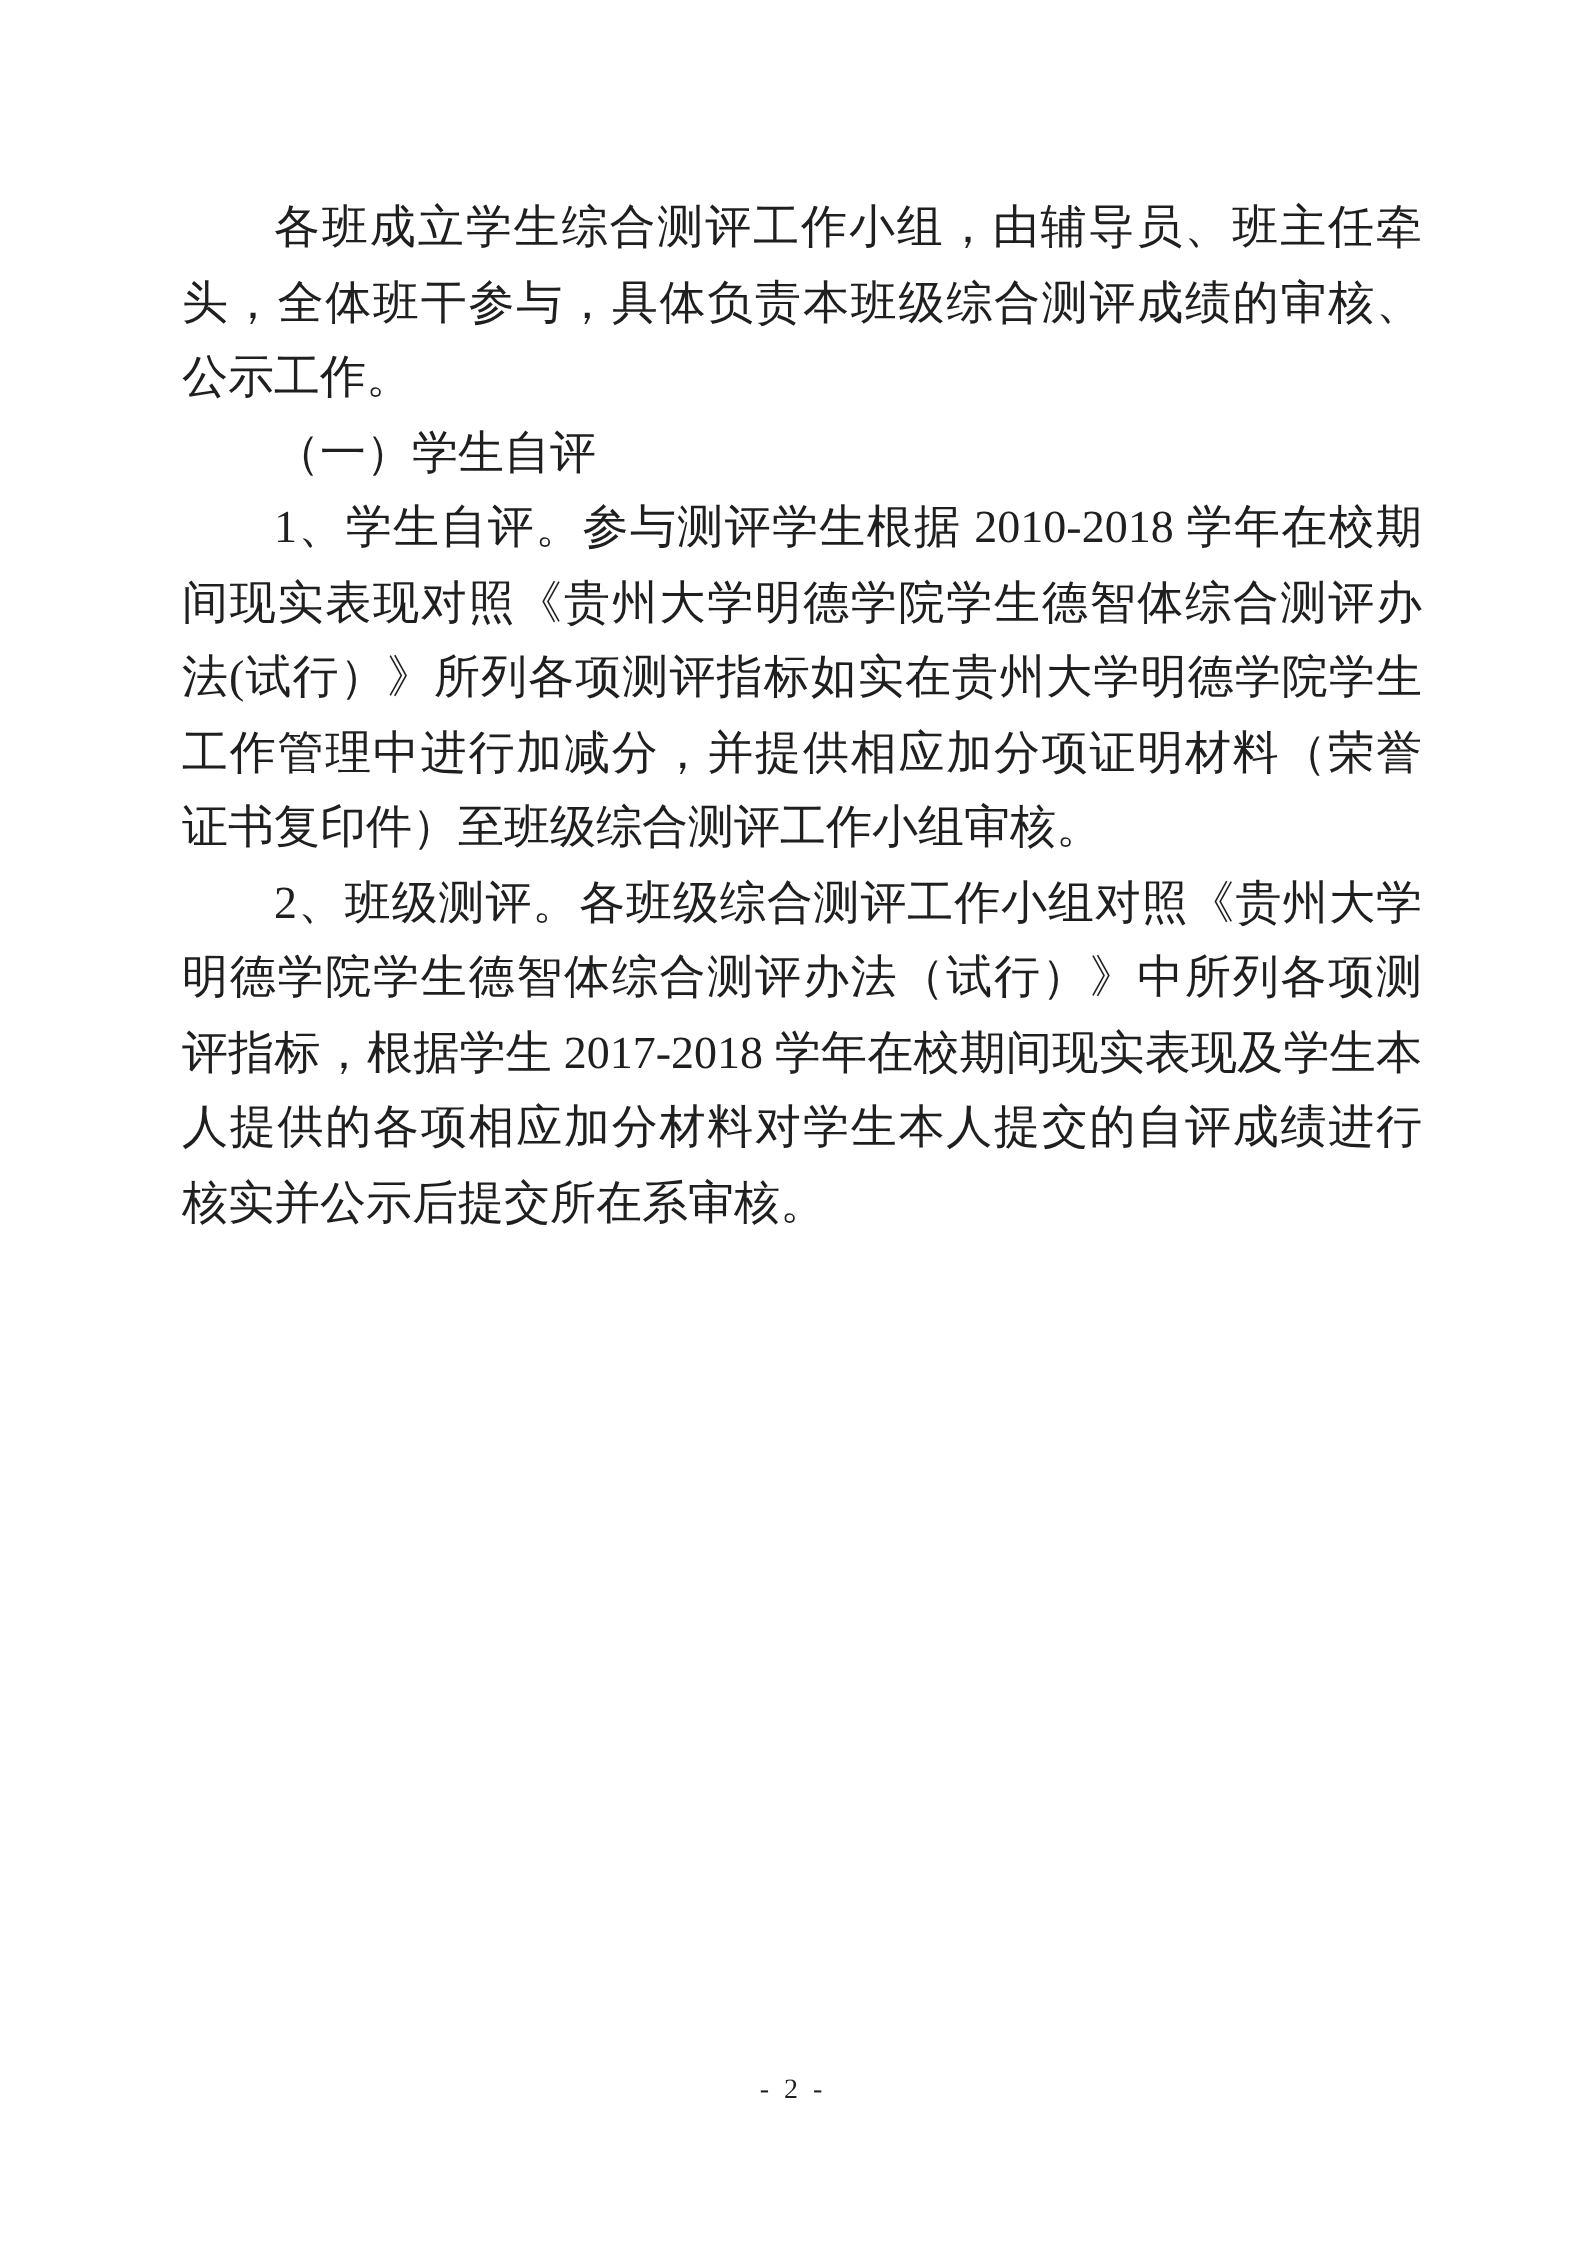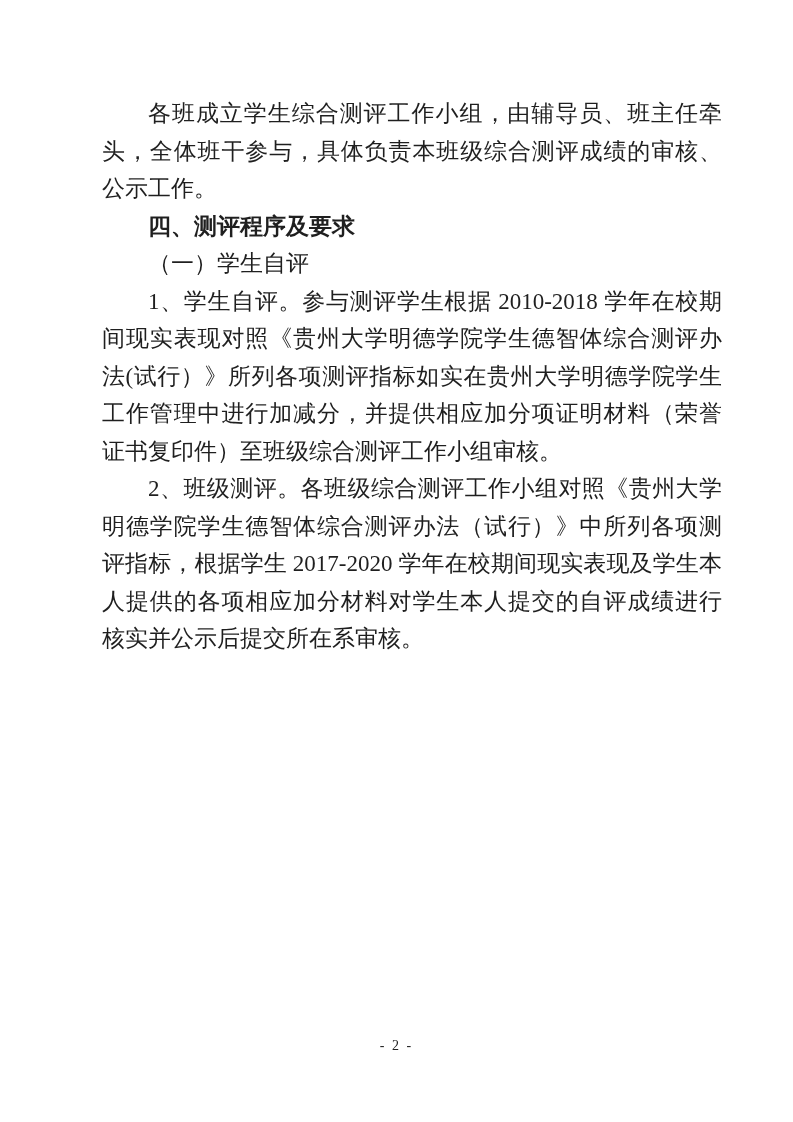--- a/index.html
+++ b/index.html
@@ -11,21 +11,21 @@
     position: relative;
     width: 793px;
     height: 1122px;
     background: #ffffff;
     overflow: hidden;
     color: #1f1f1f;
     font-family: "Liberation Serif", "DejaVu Serif", serif;
   }
   .content {
     position: absolute;
-    left: 102px;
+    left: 91px;
     top: 95px;
     width: 620px;
   }
   .para {
     margin: 0;
     font-size: 23px;
     line-height: 37.5px;
     text-align: justify;
     text-justify: inter-character;
     letter-spacing: 0;
@@ -50,19 +50,18 @@
     font-family: "Liberation Serif", "DejaVu Serif", serif;
   }
 </style>
 </head>
 <body>
 
 <div class="page">
   <div class="content">
 
   <p class="para body indent">各班成立学生综合测评工作小组，由辅导员、班主任牵头，全体班干参与，具体负责本班级综合测评成绩的审核、公示工作。</p>
-      <p class="para heading indent">四、测评程序及要求</p>
       <p class="para body indent">（一）学生自评</p>
       <p class="para body indent">1、学生自评。参与测评学生根据 2010-2018 学年在校期间现实表现对照《贵州大学明德学院学生德智体综合测评办法(试行）》所列各项测评指标如实在贵州大学明德学院学生工作管理中进行加减分，并提供相应加分项证明材料（荣誉证书复印件）至班级综合测评工作小组审核。</p>
-      <p class="para body indent">2、班级测评。各班级综合测评工作小组对照《贵州大学明德学院学生德智体综合测评办法（试行）》中所列各项测评指标，根据学生 2017-2020 学年在校期间现实表现及学生本人提供的各项相应加分材料对学生本人提交的自评成绩进行核实并公示后提交所在系审核。</p>
+      <p class="para body indent">2、班级测评。各班级综合测评工作小组对照《贵州大学明德学院学生德智体综合测评办法（试行）》中所列各项测评指标，根据学生 2017-2018 学年在校期间现实表现及学生本人提供的各项相应加分材料对学生本人提交的自评成绩进行核实并公示后提交所在系审核。</p>
     </div>
   <div class="footer">- 2 -</div>
 </div>
 
 </body></html>

